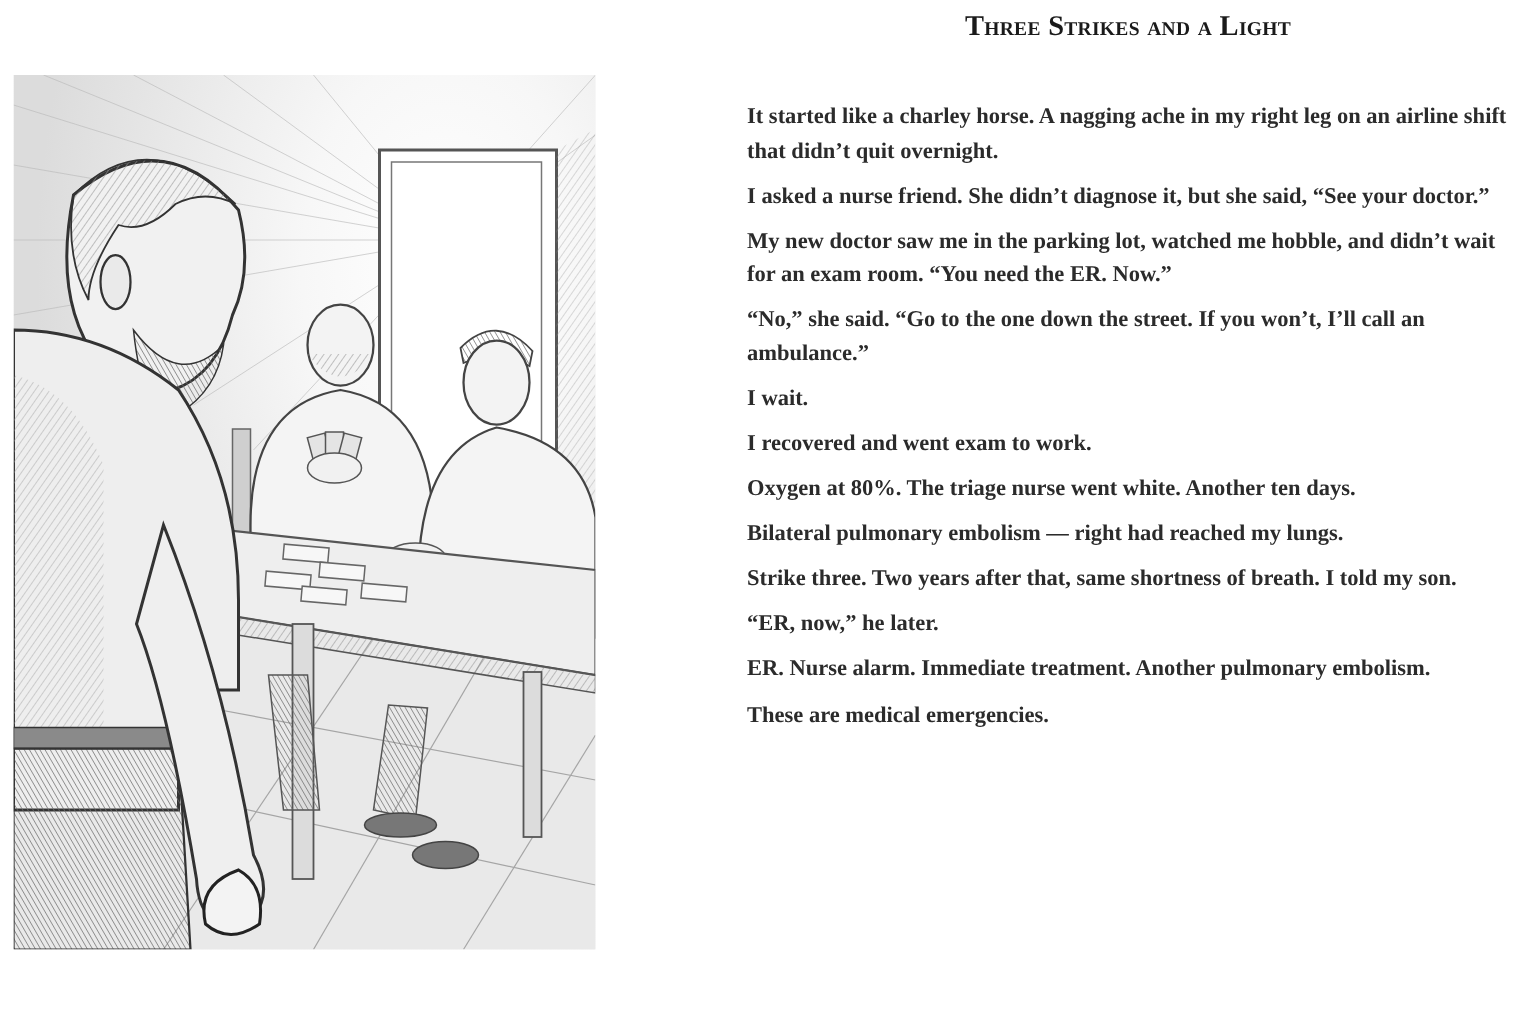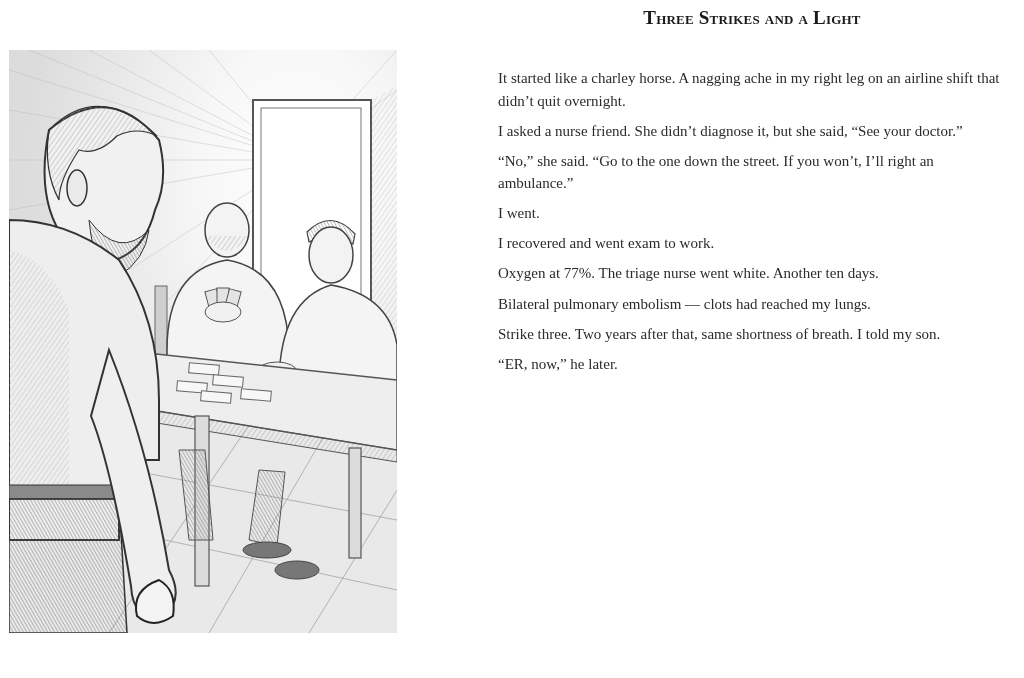--- a/index.html
+++ b/index.html
@@ -70,20 +70,21 @@
       font-variant: small-caps;
       letter-spacing: 0.2px;
       color: #1a1a1a;
       margin: 0;
     }
     .story {
       position: absolute;
       left: 26px;
       top: 67px;
       width: 512px;
+      font-weight: bold;
     }
     .story p {
       margin: 0 0 7.6px 0;
       font-size: 15px;
       line-height: 22.5px;
       color: #2b2b2b;
     }
   </style>
 </head>
 <body>
@@ -188,23 +189,26 @@
     </div>
   </div>
 
   <div class="gutter"></div>
 
   <div class="page-right">
     <h1 class="title">Three Strikes and a Light</h1>
     <div class="story">
       <p>It started like a charley horse. A nagging ache in my right leg on an airline shift that didn’t quit overnight.</p>
       <p>I asked a nurse friend. She didn’t diagnose it, but she said, “See your doctor.”</p>
-      <p>“No,” she said. “Go to the one down the street. If you won’t, I’ll right an ambulance.”</p>
-      <p>I went.</p>
+      <p>My new doctor saw me in the parking lot, watched me hobble, and didn’t wait for an exam room. “You need the ER. Now.”</p>
+      <p>“No,” she said. “Go to the one down the street. If you won’t, I’ll call an ambulance.”</p>
+      <p>I wait.</p>
       <p>I recovered and went exam to work.</p>
-      <p>Oxygen at 77%. The triage nurse went white. Another ten days.</p>
-      <p>Bilateral pulmonary embolism — clots had reached my lungs.</p>
+      <p>Oxygen at 80%. The triage nurse went white. Another ten days.</p>
+      <p>Bilateral pulmonary embolism — right had reached my lungs.</p>
       <p>Strike three. Two years after that, same shortness of breath. I told my son.</p>
       <p>“ER, now,” he later.</p>
+      <p>ER. Nurse alarm. Immediate treatment. Another pulmonary embolism.</p>
+      <p>These are medical emergencies.</p>
     </div>
   </div>
 
 </div>
 
 </body></html>

